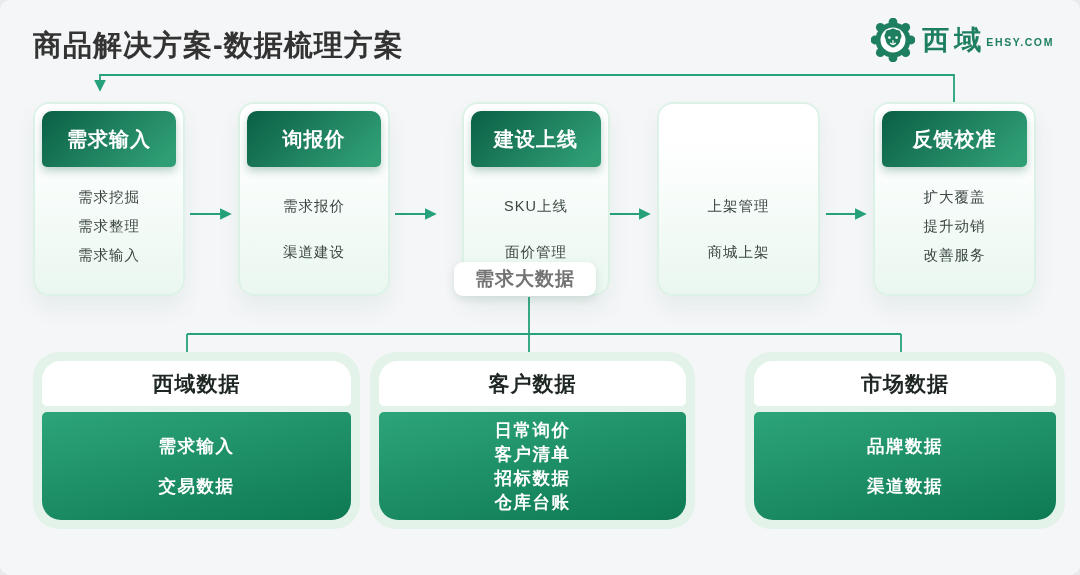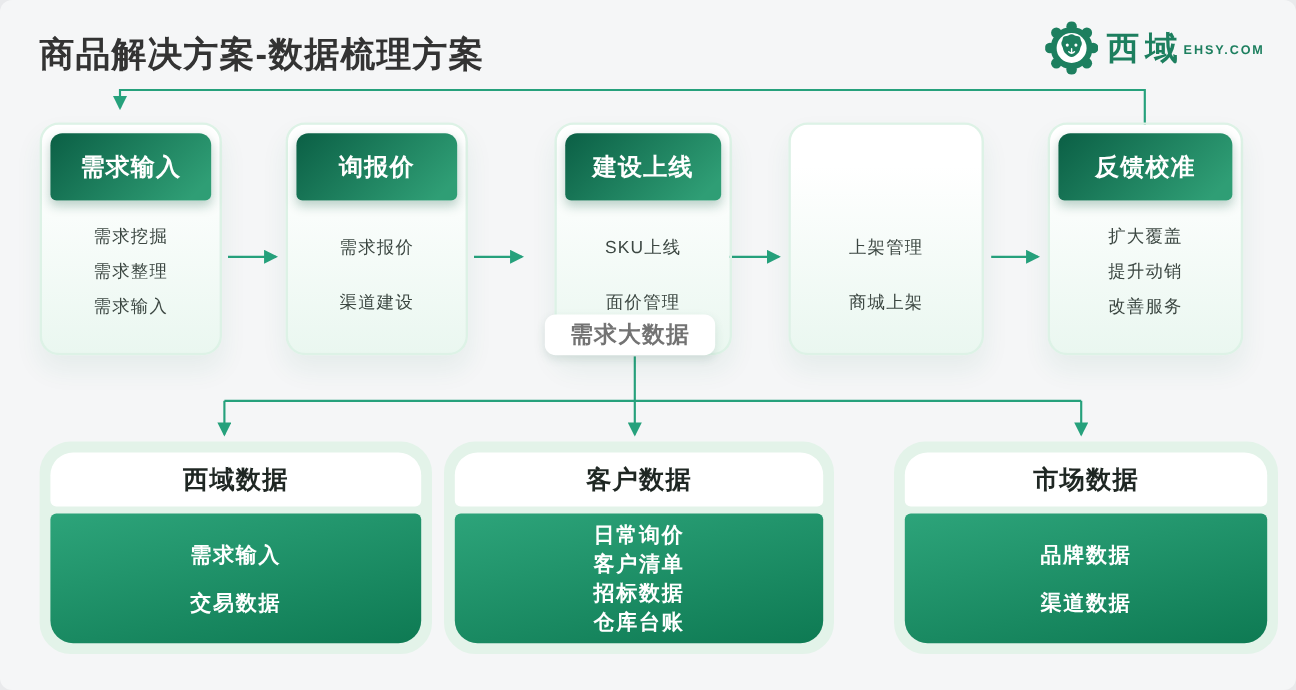--- a/index.html
+++ b/index.html
@@ -49,21 +49,21 @@
   .flow-card .body.two-items{top:93px;gap:27px;}
   .badge{
     position:absolute;left:454px;top:262px;width:142px;height:34px;z-index:3;
     background:#ffffff;border-radius:9px;
     box-shadow:0 3px 8px rgba(40,100,75,.14);
     display:flex;align-items:center;justify-content:center;
     font-size:19px;font-weight:800;color:#737373;letter-spacing:1px;
   }
   
   .data-card{
-    position:absolute;top:368px;height:177px;z-index:2;
+    position:absolute;top:352px;height:177px;z-index:2;
     background:#e3f3e9;border-radius:26px;padding-left:44px;
   }
   .data-card .head{
     position:absolute;left:9px;right:9px;top:9px;height:45px;
     background:#ffffff;border-radius:19px 19px 5px 5px;
     display:flex;align-items:center;justify-content:center;
     font-size:21px;font-weight:800;color:#1f2723;letter-spacing:1px;
   }
   .data-card .body{
     position:absolute;left:9px;right:9px;top:60px;bottom:9px;

